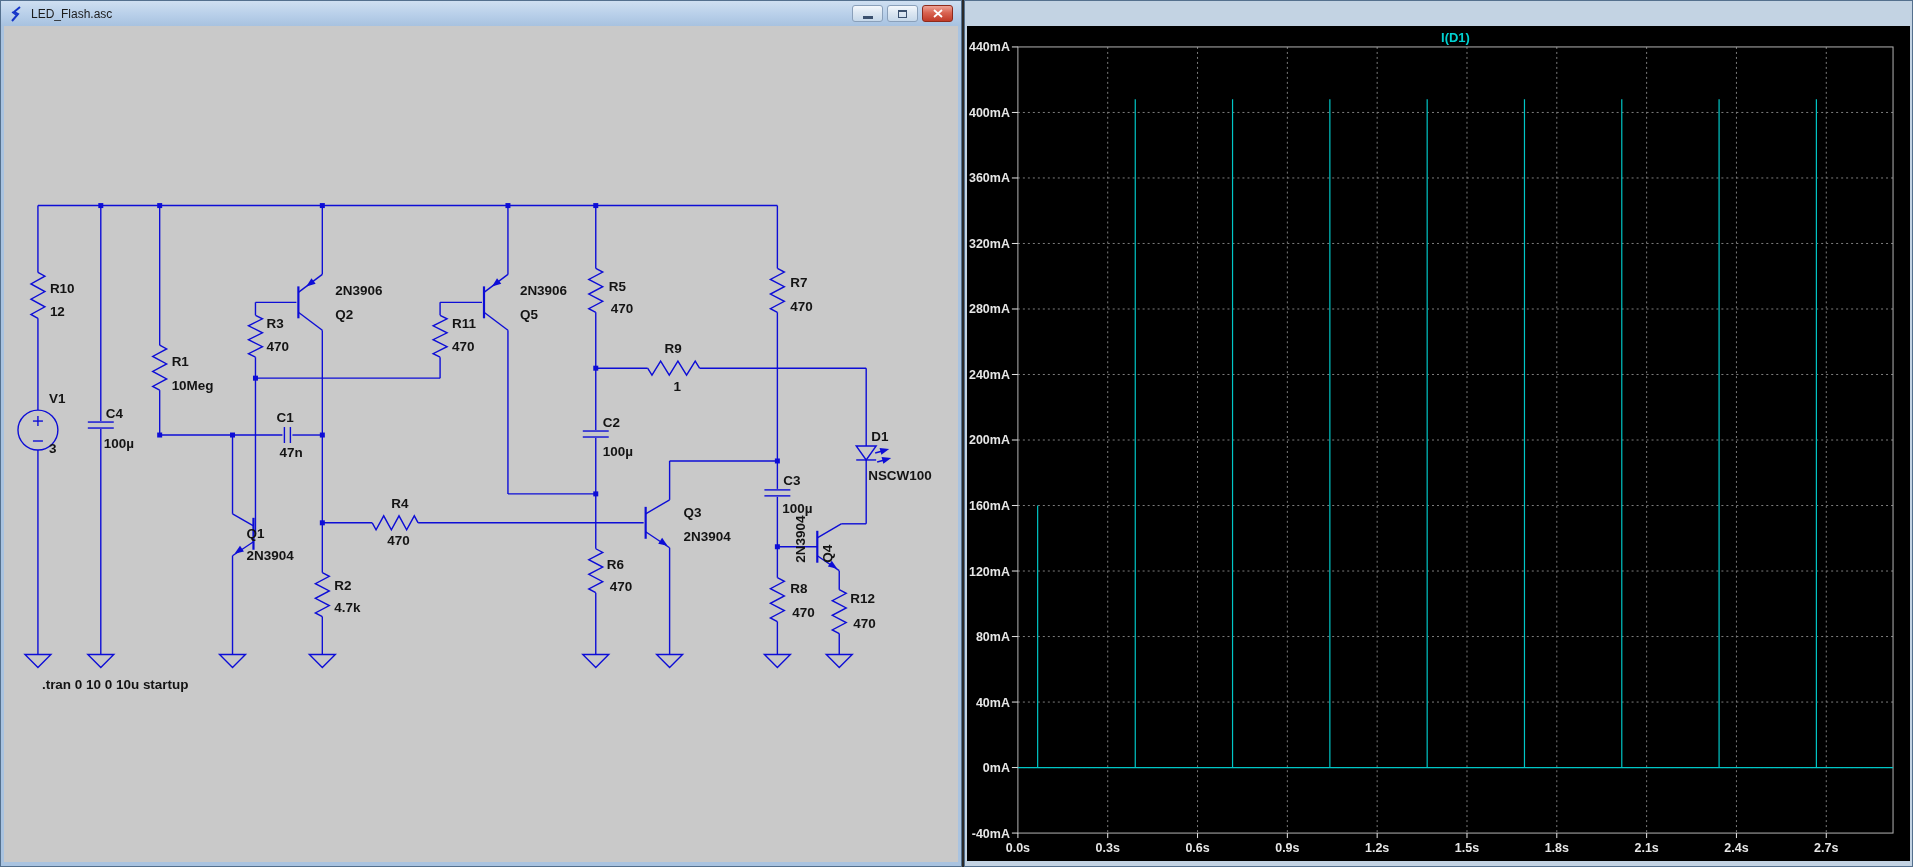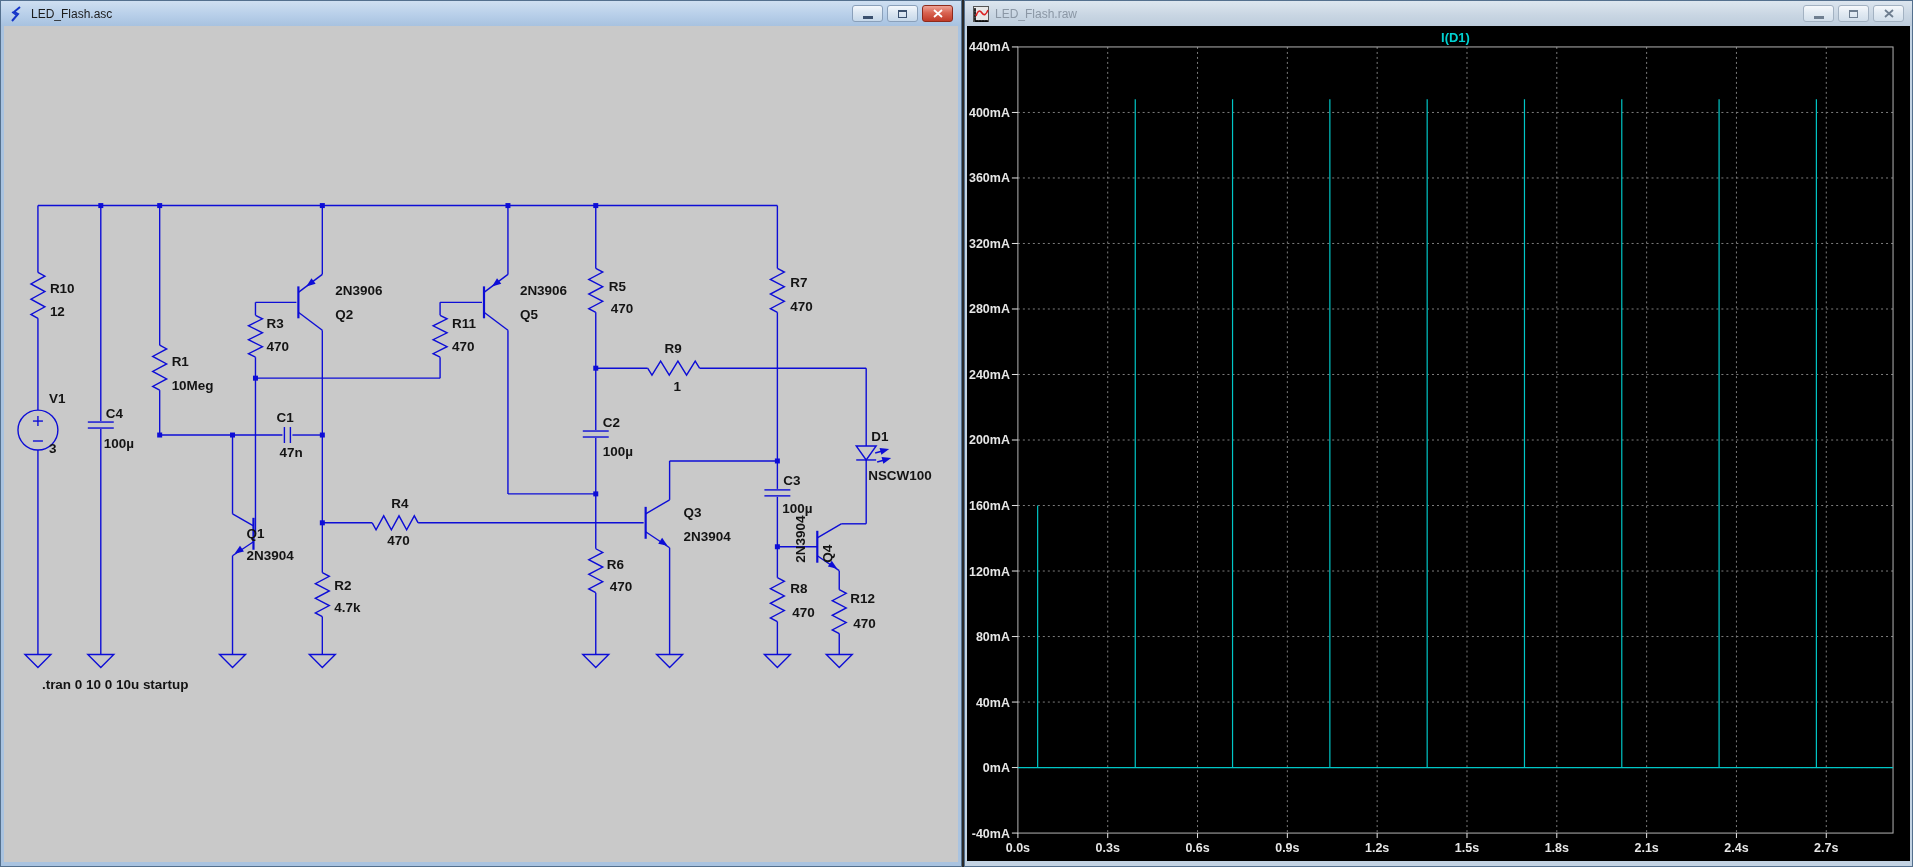--- a/index.html
+++ b/index.html
@@ -235,44 +235,20 @@
           <text x="851" y="603" fill="#141414" font-size="13.5px" font-weight="700" font-family="&quot;Liberation Sans&quot;,sans-serif">R12</text>
           <text x="854" y="628" fill="#141414" font-size="13.5px" font-weight="700" font-family="&quot;Liberation Sans&quot;,sans-serif">470</text>
           <text x="872" y="441" fill="#141414" font-size="13.5px" font-weight="700" font-family="&quot;Liberation Sans&quot;,sans-serif">D1</text>
           <text x="869" y="480" fill="#141414" font-size="13.5px" font-weight="700" font-family="&quot;Liberation Sans&quot;,sans-serif">NSCW100</text>
           <text x="41" y="690" fill="#141414" font-size="13.5px" font-weight="700" font-family="&quot;Liberation Sans&quot;,sans-serif">.tran 0 10 0 10u startup</text>
         </svg>
     </div>
   </section>
 
   <section class="win right inactive">
-    <header class="titlebar inactive">
-      <span class="app-icon">
-        <svg viewBox="0 0 16 16" width="16" height="16">
-          <rect x="0.5" y="0.5" width="15" height="15" fill="#e8e8e8" stroke="#555"></rect>
-          <path d="M2 15 L2 2 M2 15 L15 15" stroke="#000" stroke-width="1.4" fill="none"></path>
-          <path d="M1 4 H3 M1 7 H3 M1 10 H3 M1 13 H3 M4 14 V16 M7 14 V16 M10 14 V16 M13 14 V16" stroke="#000" stroke-width="0.8"></path>
-          <path d="M3 10 C5 4 7 4 9 7 C11 10 13 9 15 4" fill="none" stroke="#d22" stroke-width="1.6"></path>
-        </svg>
-      </span>
-      <span class="title">LED_Flash.raw</span>
-      <div class="winbtns">
-        <button class="wbtn" title="minimize">
-            <span class="glyph-min"></span>
-          </button>
-        <button class="wbtn" title="maximize">
-            <span class="glyph-max"></span>
-          </button>
-        <button class="wbtn" title="close">
-          <svg width="10" height="9" viewBox="0 0 10 9">
-            <path d="M1 1 L9 8 M9 1 L1 8" stroke="#6e7e90" stroke-width="1.8"></path>
-          </svg>
-        </button>
-      </div>
-    </header>
     <div class="plotpane">
       <svg id="plot-svg" viewBox="966 25 945 837" preserveAspectRatio="none">
           <rect x="966" y="25" width="945" height="837" fill="#000000"></rect>
           <g stroke="#7d7d7d" stroke-width="1" stroke-dasharray="2 3">
             <line x1="1017" y1="111.66666666666663" x2="1894" y2="111.66666666666663"></line>
             <line x1="1017" y1="177.33333333333337" x2="1894" y2="177.33333333333337"></line>
             <line x1="1017" y1="243" x2="1894" y2="243"></line>
             <line x1="1017" y1="308.66666666666663" x2="1894" y2="308.66666666666663"></line>
             <line x1="1017" y1="374.3333333333333" x2="1894" y2="374.3333333333333"></line>
             <line x1="1017" y1="440" x2="1894" y2="440"></line>

